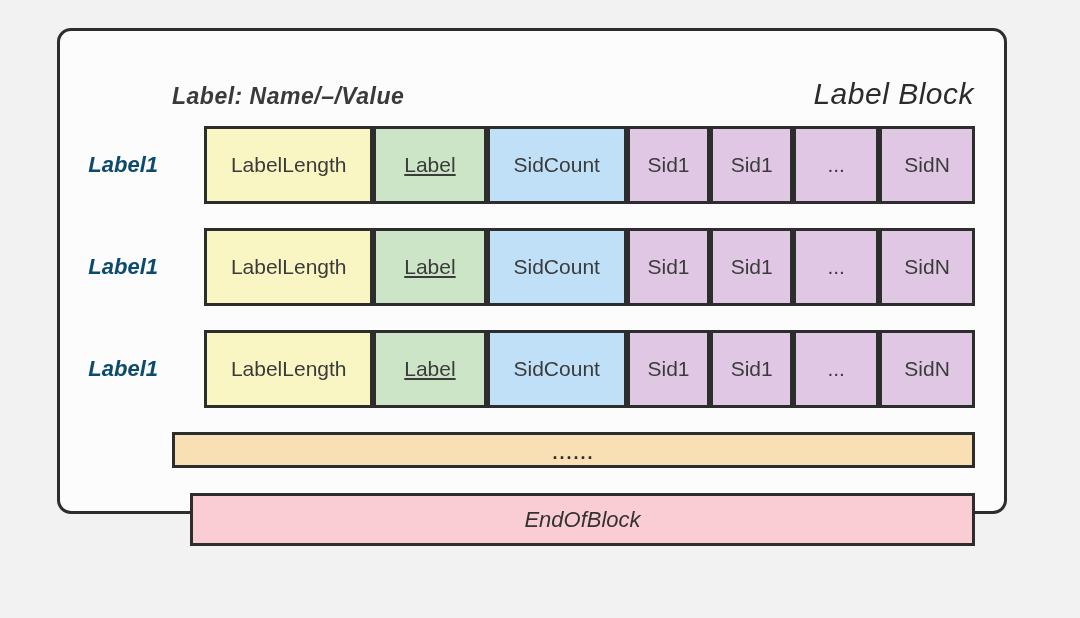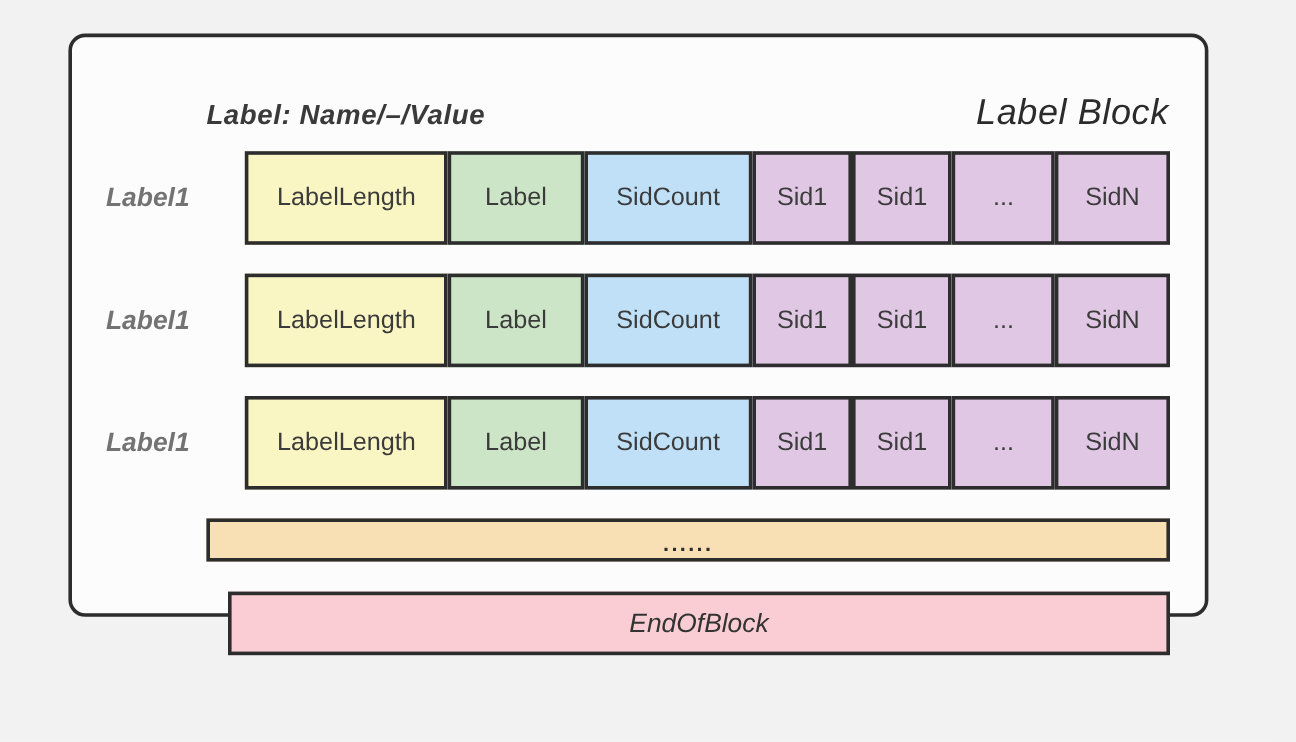--- a/index.html
+++ b/index.html
@@ -47,38 +47,38 @@
     flex: 0 0 112px;
     display: flex;
     align-items: center;
     justify-content: flex-end;
     padding-right: 14px;
   }
   .row-label {
     font-size: 22px;
     font-style: italic;
     font-weight: 600;
-    color: #737373;
+    color: #0c4a6e;
   }
   .bar {
     flex: 1;
     display: flex;
     height: 78px;
     padding-left: 32px;
   }
   .seg {
     display: flex;
     align-items: center;
     justify-content: center;
     border: 3px solid #2d2d2d;
     font-size: 21px;
     color: #3b3b3b;
   }
   .w-labellength { flex: 180 0 0; }
-  .w-label       { flex: 118 0 0; }
+  .w-label       { flex: 118 0 0; text-decoration: underline; }
   .w-sidcount    { flex: 148 0 0; }
   .w-sid         { flex: 85 0 0; }
   .w-dots        { flex: 88 0 0; }
   .w-sidn        { flex: 99 0 0; }
   .ellipsis-row { margin-top: 22px; }
   .ellipsis-bar {
     flex: 1;
     height: 36px;
     border: 3px solid #2d2d2d;
     display: flex;

